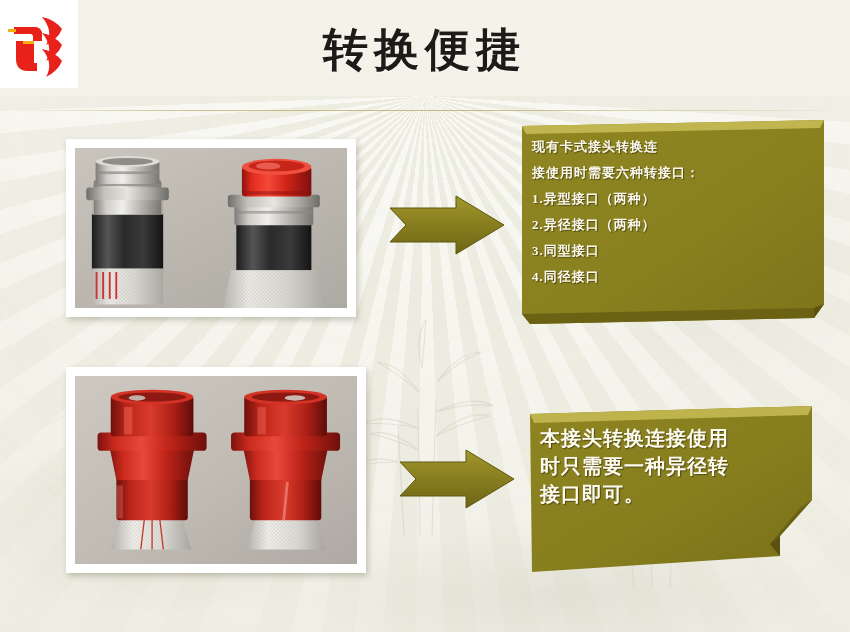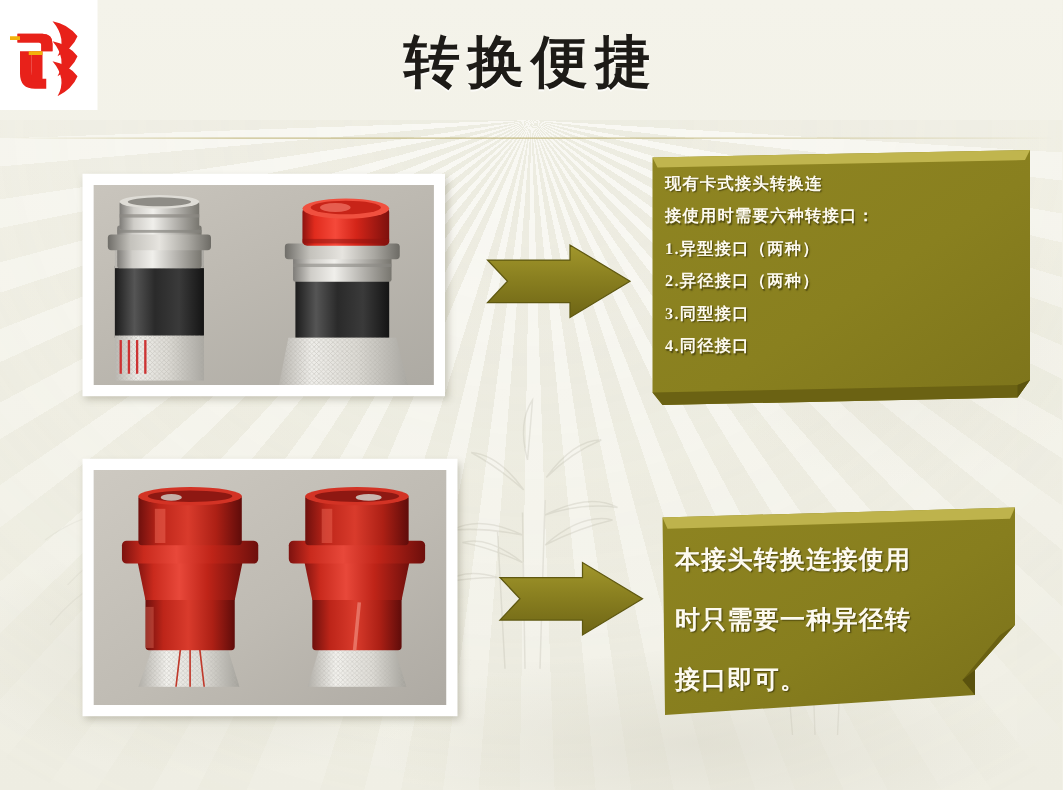--- a/index.html
+++ b/index.html
@@ -167,21 +167,21 @@
     left: 14px; top: 16px; right: 16px;
     font-size: 13px;
     line-height: 26px;
     font-weight: 700;
     letter-spacing: 1px;
   }
 
   #callout-bottom .callout-text {
     left: 16px; top: 20px; right: 14px;
     font-size: 20px;
-    line-height: 48px;
+    line-height: 28px;
     font-weight: 700;
     letter-spacing: 1px;
   }
 </style>
 </head>
 <body>
 
 <div id="slide">
 
   <div class="fan"></div>

